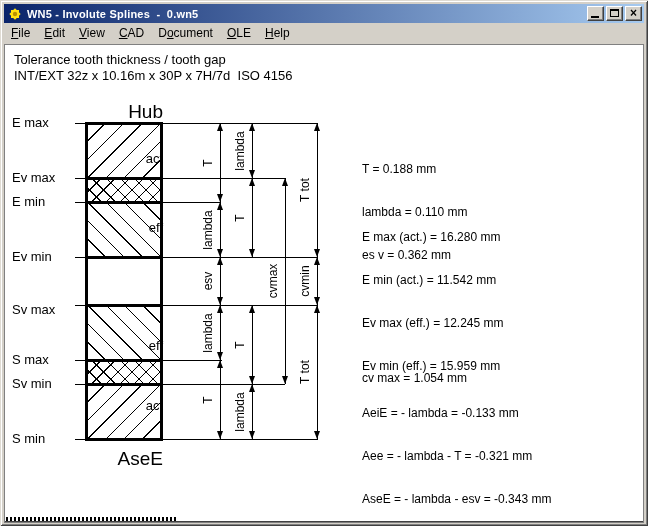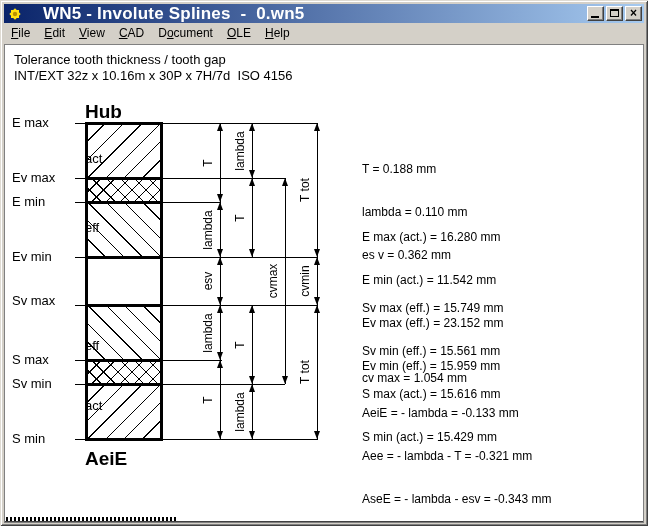--- a/index.html
+++ b/index.html
@@ -3,21 +3,21 @@
 <meta charset="utf-8">
 <style>
   html,body{margin:0;padding:0;}
   body{width:648px;height:526px;font-family:"Liberation Sans",sans-serif;background:#fff;}
   .window{position:relative;width:648px;height:526px;background:#D4D0C8;
     box-shadow: inset 1px 1px 0 #DFDBD3, inset -1px -1px 0 #404040,
                 inset 2px 2px 0 #FFFFFF, inset -2px -2px 0 #808080;}
   .titlebar{position:absolute;left:4px;top:4px;width:640px;height:19px;
     background:linear-gradient(90deg,#0A246A,#A6CAF0);display:flex;align-items:center;padding:0 2px;box-sizing:border-box;}
   .app-icon{width:16px;height:16px;margin-left:1px;flex:0 0 auto;}
-  .title-text{color:#fff;font-weight:bold;font-size:17px;margin-left:20px;white-space:pre;letter-spacing:.2px;}
+  .title-text{color:#fff;font-weight:bold;font-size:11px;margin-left:4px;white-space:pre;letter-spacing:.2px;}
   .tb-btns{margin-left:auto;display:flex;}
   .tb-btn{width:17px;height:15px;background:#D4D0C8;margin-left:2px;position:relative;
     border:1px solid;border-color:#fff #404040 #404040 #fff;box-shadow:inset -1px -1px 0 #808080;box-sizing:border-box;cursor:default;}
   .g-min{position:absolute;left:3px;bottom:2px;width:8px;height:2px;background:#000;}
   .g-max{position:absolute;left:3px;top:2px;width:9px;height:8px;border:1px solid #000;border-top-width:2px;box-sizing:border-box;}
   .g-close{position:absolute;left:0;top:-1px;width:15px;text-align:center;font-size:12px;font-weight:bold;color:#000;line-height:15px;}
   .menubar{position:absolute;left:4px;top:23px;width:640px;height:20px;display:flex;align-items:center;font-size:12px;color:#000;}
   .menu-item{padding:2px 7px 3px 7px;}
   .content{position:absolute;left:4px;top:44px;width:640px;height:479px;background:#fff;box-sizing:border-box;
     box-shadow:inset 1px 1px 0 #808080, inset -1px -1px 0 #808080, inset 0 -2px 0 #404040;overflow:hidden;}
@@ -25,22 +25,22 @@
   .lvl{position:absolute;left:8px;font-size:13px;color:#000;}
   .hl{position:absolute;height:1px;background:#000;}
   .thick{position:absolute;left:81px;width:78px;height:3px;background:#000;}
   .edge{position:absolute;width:3px;background:#000;}
   .reg{position:absolute;left:84px;width:72px;}
   .hatch-act{background:repeating-linear-gradient(135deg,transparent 0,transparent 12px,#000 12px,#000 13px);}
   .hatch-eff{background:repeating-linear-gradient(45deg,transparent 0,transparent 12px,#000 12px,#000 13px);}
   .hatch-cross{background:
      repeating-linear-gradient(45deg,transparent 0,transparent 9px,#000 9px,#000 10px),
      repeating-linear-gradient(135deg,transparent 0,transparent 9px,#000 9px,#000 10px);}
-  .reg-label{position:absolute;left:81px;width:78px;text-align:left;font-size:13px;color:#000;}
-  .big-label{position:absolute;left:81px;width:78px;text-align:left;font-size:19px;font-weight:bold;color:#000;}
+  .reg-label{position:absolute;left:81px;width:78px;text-align:right;font-size:13px;color:#000;}
+  .big-label{position:absolute;left:81px;width:78px;text-align:right;font-size:19px;font-weight:normal;color:#000;}
   .dim{position:absolute;width:1px;background:#000;}
   .au{position:absolute;left:-3px;top:0;width:0;height:0;border-left:3px solid transparent;border-right:3px solid transparent;border-bottom:8px solid #000;}
   .ad{position:absolute;left:-3px;bottom:0;width:0;height:0;border-left:3px solid transparent;border-right:3px solid transparent;border-top:8px solid #000;}
   .dl{position:absolute;left:-12px;top:50%;transform:translate(-50%,-50%) rotate(-90deg);font-size:12px;color:#000;white-space:nowrap;}
   .res{position:absolute;left:358px;font-size:12px;line-height:14.4px;color:#000;white-space:pre;}
   .micro{position:absolute;left:2px;top:473px;width:170px;height:4px;
     background:repeating-linear-gradient(90deg,#000 0,#000 2px,transparent 2px,transparent 4px);}
 </style>
 </head>
 <body>
@@ -79,21 +79,21 @@
 
   <div class="content">
 
     <div class="hdr" style="top:8px">Tolerance tooth thickness / tooth gap</div>
     <div class="hdr" style="top:24px">INT/EXT 32z x 10.16m x 30P x 7H/7d  ISO 4156</div>
 
     <span class="lvl" style="top:71px">E max</span>
     <span class="lvl" style="top:126px">Ev max</span>
     <span class="lvl" style="top:150px">E min</span>
     <span class="lvl" style="top:205px">Ev min</span>
-    <span class="lvl" style="top:249px">Sv max</span>
+    <span class="lvl" style="top:258px">Sv max</span>
     <span class="lvl" style="top:308px">S max</span>
     <span class="lvl" style="top:332px">Sv min</span>
     <span class="lvl" style="top:387px">S min</span>
 
     <div class="hl" style="top:79px;left:71px;width:243px"></div>
     <div class="hl" style="top:134px;left:71px;width:210px"></div>
     <div class="hl" style="top:158px;left:71px;width:145px"></div>
     <div class="hl" style="top:213px;left:71px;width:242px"></div>
     <div class="hl" style="top:261px;left:71px;width:242px"></div>
     <div class="hl" style="top:316px;left:71px;width:147px"></div>
@@ -117,21 +117,21 @@
     <div class="thick" style="top:394px"></div>
     <div class="edge" style="left:81px;top:78px;height:319px"></div>
     <div class="edge" style="left:156px;top:78px;height:319px"></div>
 
     <div class="reg-label" style="top:107px">act</div>
     <div class="reg-label" style="top:176px">eff</div>
     <div class="reg-label" style="top:294px">eff</div>
     <div class="reg-label" style="top:354px">act</div>
 
     <div class="big-label" style="top:57px">Hub</div>
-    <div class="big-label" style="top:404px">AeiE</div>
+    <div class="big-label" style="top:404px">AseE</div>
 
     <div class="dim" style="left:216px;top:79px;height:79px">
         <i class="au"></i>
         <i class="ad"></i>
         <span class="dl">T</span>
       </div>
     <div class="dim" style="left:216px;top:158px;height:55px">
         <i class="au"></i>
         <i class="ad"></i>
         <span class="dl">lambda</span>
@@ -196,28 +196,22 @@
       </div>
 
     <div class="res" style="top:89px">
       <div>T = 0.188 mm</div>
       <div>lambda = 0.110 mm</div>
       <div>es v = 0.362 mm</div>
     </div>
     <div class="res" style="top:157px">
       <div>E max (act.) = 16.280 mm</div>
       <div>E min (act.) = 11.542 mm</div>
-      <div>Ev max (eff.) = 23.152 mm</div>
+      <div>Ev max (eff.) = 12.245 mm</div>
       <div>Ev min (eff.) = 15.959 mm</div>
-    </div>
-    <div class="res" style="top:228px">
-      <div>Sv max (eff.) = 15.749 mm</div>
-      <div>Sv min (eff.) = 15.561 mm</div>
-      <div>S max (act.) = 15.616 mm</div>
-      <div>S min (act.) = 15.429 mm</div>
     </div>
     <div class="res" style="top:298px">
       <div>cv max = 1.054 mm</div>
     </div>
     <div class="res" style="top:333px">
       <div>AeiE = - lambda = -0.133 mm</div>
       <div>Aee = - lambda - T = -0.321 mm</div>
       <div>AseE = - lambda - esv = -0.343 mm</div>
       
     </div>

